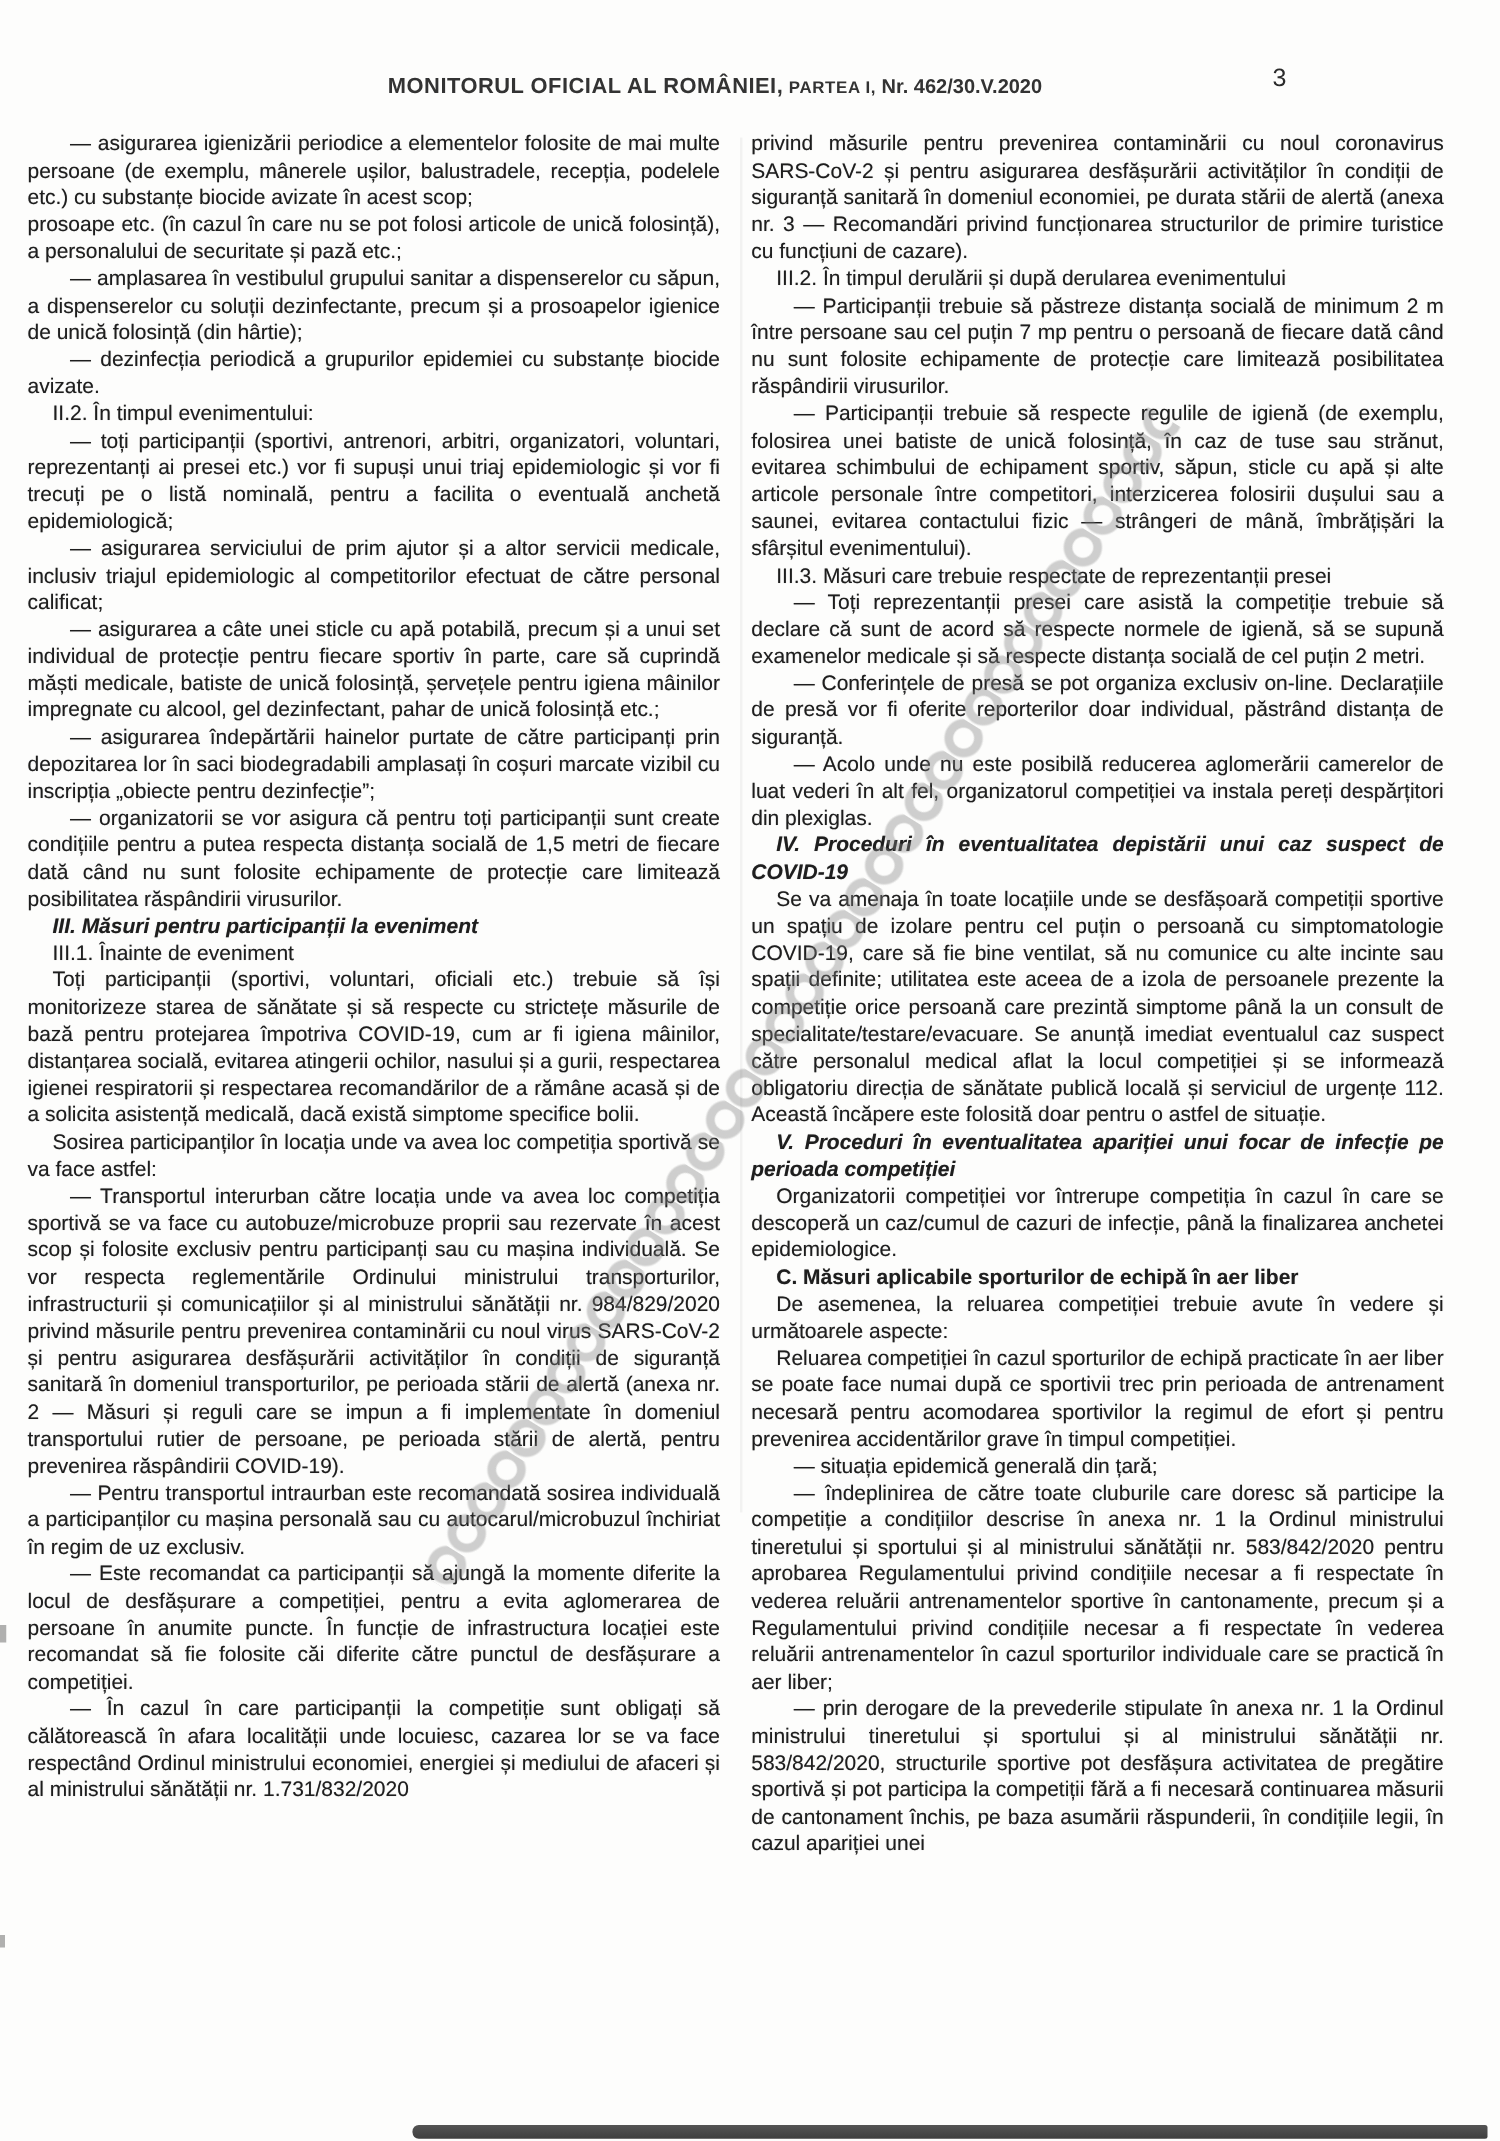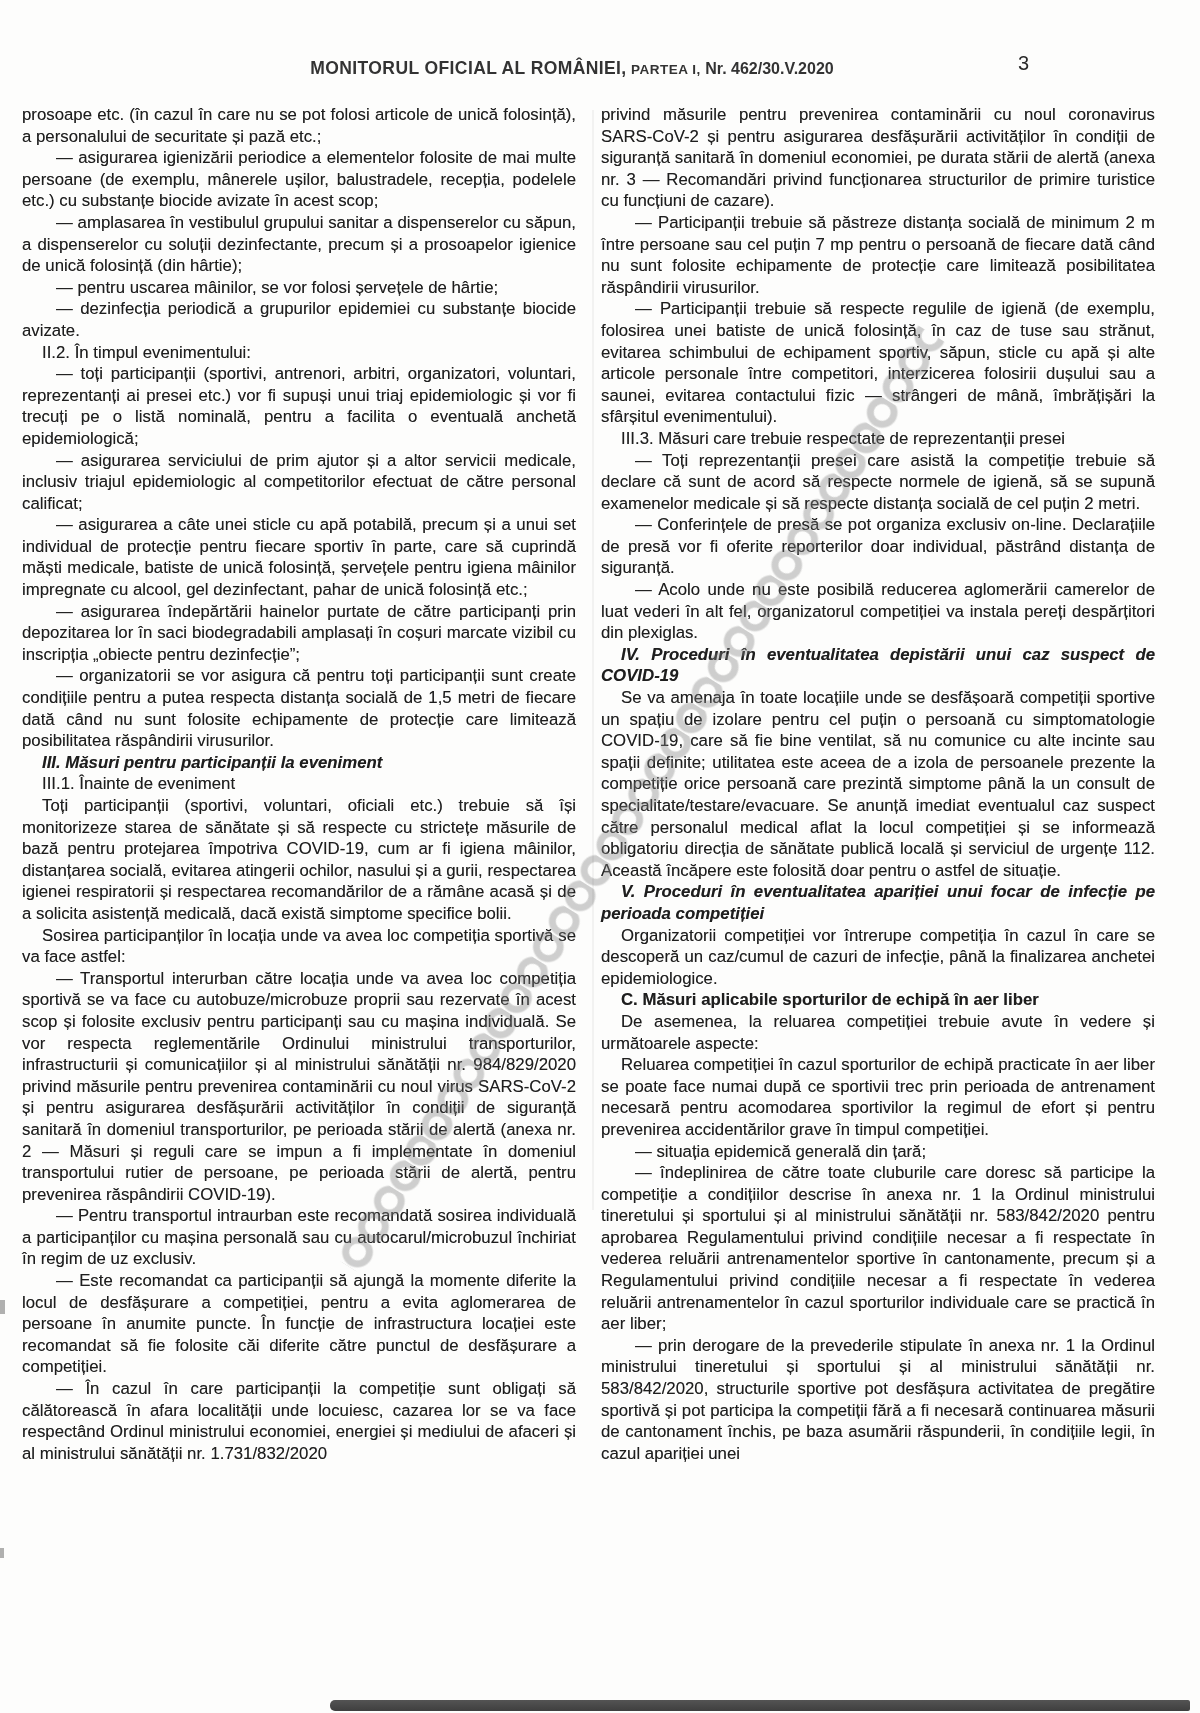--- a/index.html
+++ b/index.html
@@ -82,42 +82,42 @@
     <span> </span>
     <span class="h-part">PARTEA I,</span>
     <span> </span>
     <span class="h-issue">Nr. 462/30.V.2020</span>
   </div>
 
   <div class="pagenum">3</div>
 
   <div class="columns">
     <div class="col" id="left-col">
+        <p class="blk item">— asigurarea igienizării periodice a elementelor folosite de mai multe persoane (de exemplu, mânerele ușilor, balustradele, recepția, podelele etc.) cu substanțe biocide avizate în acest scop;</p>
         <p class="blk cont">prosoape etc. (în cazul în care nu se pot folosi articole de unică folosință), a personalului de securitate și pază etc.;</p>
-        <p class="blk item">— asigurarea igienizării periodice a elementelor folosite de mai multe persoane (de exemplu, mânerele ușilor, balustradele, recepția, podelele etc.) cu substanțe biocide avizate în acest scop;</p>
         <p class="blk item">— amplasarea în vestibulul grupului sanitar a dispenserelor cu săpun, a dispenserelor cu soluții dezinfectante, precum și a prosoapelor igienice de unică folosință (din hârtie);</p>
-        <p class="blk item">— pentru uscarea mâinilor, se vor folosi șervețele de hârtie;</p>
         <p class="blk item">— dezinfecția periodică a grupurilor epidemiei cu substanțe biocide avizate.</p>
         <p class="blk label">II.2. În timpul evenimentului:</p>
         <p class="blk item">— toți participanții (sportivi, antrenori, arbitri, organizatori, voluntari, reprezentanți ai presei etc.) vor fi supuși unui triaj epidemiologic și vor fi trecuți pe o listă nominală, pentru a facilita o eventuală anchetă epidemiologică;</p>
         <p class="blk item">— asigurarea serviciului de prim ajutor și a altor servicii medicale, inclusiv triajul epidemiologic al competitorilor efectuat de către personal calificat;</p>
         <p class="blk item">— asigurarea a câte unei sticle cu apă potabilă, precum și a unui set individual de protecție pentru fiecare sportiv în parte, care să cuprindă măști medicale, batiste de unică folosință, șervețele pentru igiena mâinilor impregnate cu alcool, gel dezinfectant, pahar de unică folosință etc.;</p>
         <p class="blk item">— asigurarea îndepărtării hainelor purtate de către participanți prin depozitarea lor în saci biodegradabili amplasați în coșuri marcate vizibil cu inscripția „obiecte pentru dezinfecție”;</p>
         <p class="blk item">— organizatorii se vor asigura că pentru toți participanții sunt create condițiile pentru a putea respecta distanța socială de 1,5 metri de fiecare dată când nu sunt folosite echipamente de protecție care limitează posibilitatea răspândirii virusurilor.</p>
         <p class="blk hbi">III. Măsuri pentru participanții la eveniment</p>
         <p class="blk label">III.1. Înainte de eveniment</p>
         <p class="blk para">Toți participanții (sportivi, voluntari, oficiali etc.) trebuie să își monitorizeze starea de sănătate și să respecte cu strictețe măsurile de bază pentru protejarea împotriva COVID-19, cum ar fi igiena mâinilor, distanțarea socială, evitarea atingerii ochilor, nasului și a gurii, respectarea igienei respiratorii și respectarea recomandărilor de a rămâne acasă și de a solicita asistență medicală, dacă există simptome specifice bolii.</p>
         <p class="blk para">Sosirea participanților în locația unde va avea loc competiția sportivă se va face astfel:</p>
         <p class="blk item">— Transportul interurban către locația unde va avea loc competiția sportivă se va face cu autobuze/microbuze proprii sau rezervate în acest scop și folosite exclusiv pentru participanți sau cu mașina individuală. Se vor respecta reglementările Ordinului ministrului transporturilor, infrastructurii și comunicațiilor și al ministrului sănătății nr. 984/829/2020 privind măsurile pentru prevenirea contaminării cu noul virus SARS-CoV-2 și pentru asigurarea desfășurării activităților în condiții de siguranță sanitară în domeniul transporturilor, pe perioada stării de alertă (anexa nr. 2 — Măsuri și reguli care se impun a fi implementate în domeniul transportului rutier de persoane, pe perioada stării de alertă, pentru prevenirea răspândirii COVID-19).</p>
         <p class="blk item">— Pentru transportul intraurban este recomandată sosirea individuală a participanților cu mașina personală sau cu autocarul/microbuzul închiriat în regim de uz exclusiv.</p>
         <p class="blk item">— Este recomandat ca participanții să ajungă la momente diferite la locul de desfășurare a competiției, pentru a evita aglomerarea de persoane în anumite puncte. În funcție de infrastructura locației este recomandat să fie folosite căi diferite către punctul de desfășurare a competiției.</p>
         <p class="blk item">— În cazul în care participanții la competiție sunt obligați să călătorească în afara localității unde locuiesc, cazarea lor se va face respectând Ordinul ministrului economiei, energiei și mediului de afaceri și al ministrului sănătății nr. 1.731/832/2020</p>
       </div>
     <div class="col" id="right-col">
         <p class="blk cont">privind măsurile pentru prevenirea contaminării cu noul coronavirus SARS-CoV-2 și pentru asigurarea desfășurării activităților în condiții de siguranță sanitară în domeniul economiei, pe durata stării de alertă (anexa nr. 3 — Recomandări privind funcționarea structurilor de primire turistice cu funcțiuni de cazare).</p>
+        <p class="blk label">III.2. În timpul derulării și după derularea evenimentului</p>
         <p class="blk item">— Participanții trebuie să păstreze distanța socială de minimum 2 m între persoane sau cel puțin 7 mp pentru o persoană de fiecare dată când nu sunt folosite echipamente de protecție care limitează posibilitatea răspândirii virusurilor.</p>
         <p class="blk item">— Participanții trebuie să respecte regulile de igienă (de exemplu, folosirea unei batiste de unică folosință, în caz de tuse sau strănut, evitarea schimbului de echipament sportiv, săpun, sticle cu apă și alte articole personale între competitori, interzicerea folosirii dușului sau a saunei, evitarea contactului fizic — strângeri de mână, îmbrățișări la sfârșitul evenimentului).</p>
         <p class="blk label">III.3. Măsuri care trebuie respectate de reprezentanții presei</p>
         <p class="blk item">— Toți reprezentanții presei care asistă la competiție trebuie să declare că sunt de acord să respecte normele de igienă, să se supună examenelor medicale și să respecte distanța socială de cel puțin 2 metri.</p>
         <p class="blk item">— Conferințele de presă se pot organiza exclusiv on-line. Declarațiile de presă vor fi oferite reporterilor doar individual, păstrând distanța de siguranță.</p>
         <p class="blk item">— Acolo unde nu este posibilă reducerea aglomerării camerelor de luat vederi în alt fel, organizatorul competiției va instala pereți despărțitori din plexiglas.</p>
         <p class="blk hbi">IV. Proceduri în eventualitatea depistării unui caz suspect de COVID-19</p>
         <p class="blk para">Se va amenaja în toate locațiile unde se desfășoară competiții sportive un spațiu de izolare pentru cel puțin o persoană cu simptomatologie COVID-19, care să fie bine ventilat, să nu comunice cu alte incinte sau spații definite; utilitatea este aceea de a izola de persoanele prezente la competiție orice persoană care prezintă simptome până la un consult de specialitate/testare/evacuare. Se anunță imediat eventualul caz suspect către personalul medical aflat la locul competiției și se informează obligatoriu direcția de sănătate publică locală și serviciul de urgențe 112. Această încăpere este folosită doar pentru o astfel de situație.</p>
         <p class="blk hbi">V. Proceduri în eventualitatea apariției unui focar de infecție pe perioada competiției</p>
         <p class="blk para">Organizatorii competiției vor întrerupe competiția în cazul în care se descoperă un caz/cumul de cazuri de infecție, până la finalizarea anchetei epidemiologice.</p>

